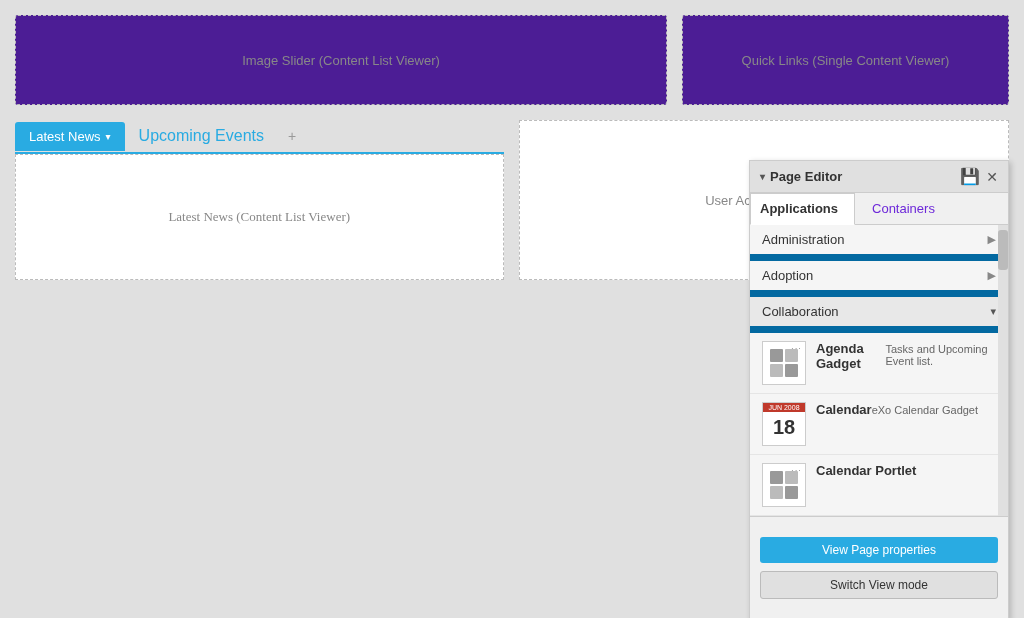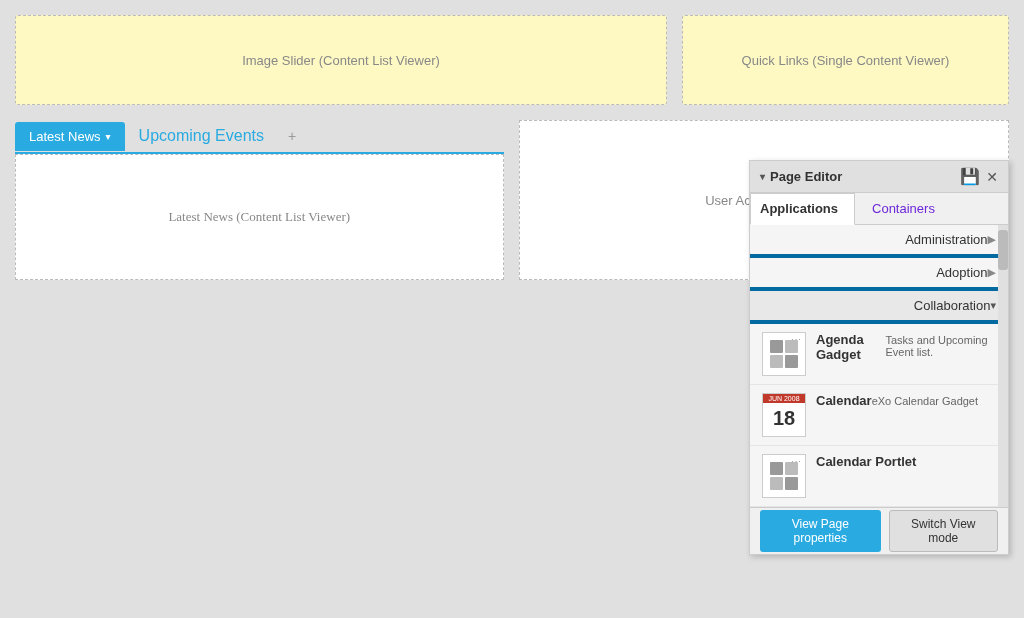--- a/index.html
+++ b/index.html
@@ -22,21 +22,21 @@
     }
 
     
     .top-row {
       display: flex;
       gap: 15px;
       margin-bottom: 15px;
     }
 
     .widget-box {
-      background: #fef9c3;
+      background: #4c1d95;
       border: 1px dashed #bbb;
       border-radius: 3px;
       display: flex;
       align-items: center;
       justify-content: center;
       color: #888;
       font-size: 13px;
     }
 
     .widget-box-large {
@@ -193,23 +193,23 @@
     }
 
     .editor-tab.inactive {
       color: #6d28d9;
     }
 
     
     .category-row {
       display: flex;
       align-items: center;
-      justify-content: flex-end;
+      justify-content: space-between;
       padding: 7px 12px;
-      border-bottom: 4px solid #0369a1;
+      border-bottom: 7px solid #0369a1;
       cursor: pointer;
       background: #f5f5f5;
       font-size: 13px;
       color: #333;
     }
 
     .category-row .chevron {
       color: #888;
       font-size: 11px;
     }
@@ -305,23 +305,24 @@
       font-weight: bold;
       color: #333;
       text-align: center;
       line-height: 30px;
     }
 
     
     .page-editor-footer {
       display: flex;
       gap: 8px;
-      padding: 2px 10px;
+      padding: 20px 10px;
       background: #f0f0f0;
       border-top: 1px solid #ccc;
+      flex-direction: column;
     }
 
     .btn-blue {
       background: #29abe2;
       color: #fff;
       border: none;
       padding: 6px 14px;
       border-radius: 3px;
       cursor: pointer;
       font-size: 12px;

